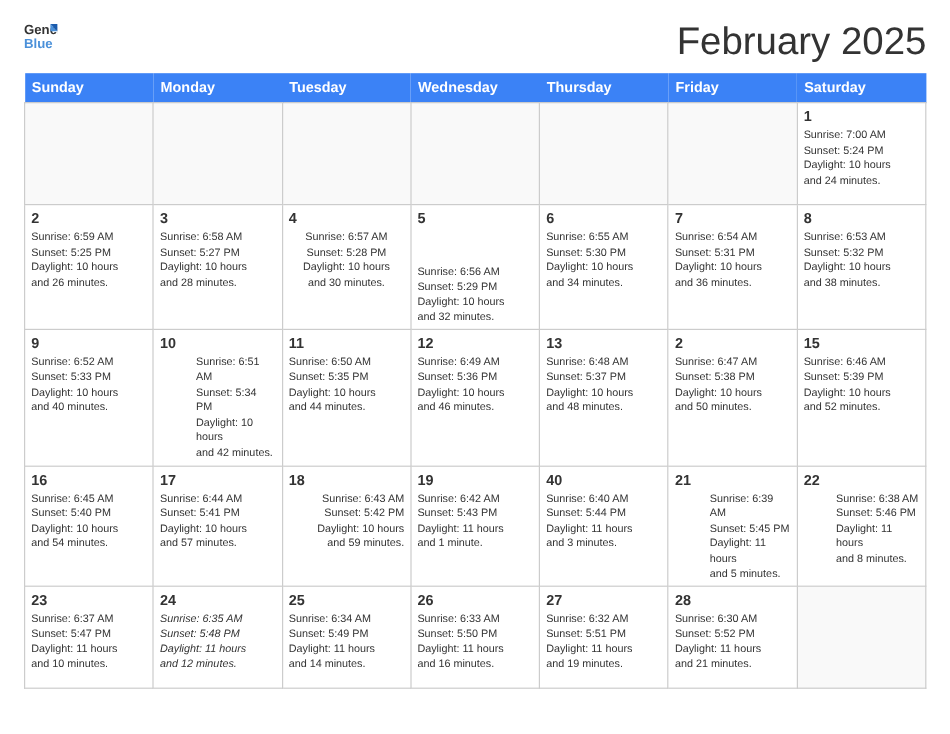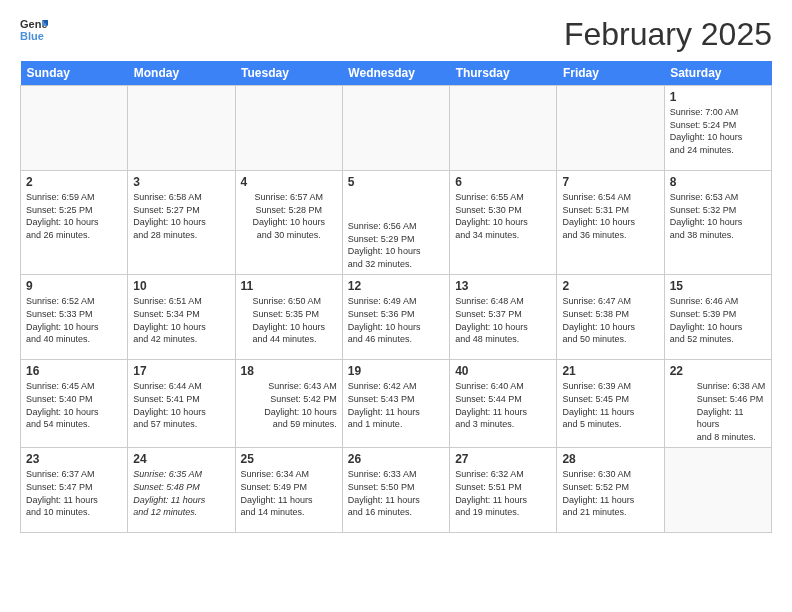--- a/index.html
+++ b/index.html
@@ -179,28 +179,28 @@
         <tr>
           <td>
             <span class="day-number">9</span>
             <div class="day-info" style="white-space: pre-line;">Sunrise: 6:52 AM
 Sunset: 5:33 PM
 Daylight: 10 hours
 and 40 minutes.</div>
           </td>
           <td>
             <span class="day-number">10</span>
-            <div class="day-info" style="white-space: pre-line;">Sunrise: 6:51 AM
+            <div class="day-info" style="white-space: pre-line; margin-left: 30px;">Sunrise: 6:51 AM
 Sunset: 5:34 PM
 Daylight: 10 hours
 and 42 minutes.</div>
           </td>
           <td>
             <span class="day-number">11</span>
-            <div class="day-info" style="white-space: pre-line; margin-left: 12px;">Sunrise: 6:50 AM
+            <div class="day-info" style="white-space: pre-line;">Sunrise: 6:50 AM
 Sunset: 5:35 PM
 Daylight: 10 hours
 and 44 minutes.</div>
           </td>
           <td>
             <span class="day-number">12</span>
             <div class="day-info" style="white-space: pre-line;">Sunrise: 6:49 AM
 Sunset: 5:36 PM
 Daylight: 10 hours
 and 46 minutes.</div>
@@ -258,21 +258,21 @@
           </td>
           <td>
             <span class="day-number">40</span>
             <div class="day-info" style="white-space: pre-line;">Sunrise: 6:40 AM
 Sunset: 5:44 PM
 Daylight: 11 hours
 and 3 minutes.</div>
           </td>
           <td>
             <span class="day-number">21</span>
-            <div class="day-info" style="white-space: pre-line;">Sunrise: 6:39 AM
+            <div class="day-info" style="white-space: pre-line; margin-left: 29px;">Sunrise: 6:39 AM
 Sunset: 5:45 PM
 Daylight: 11 hours
 and 5 minutes.</div>
           </td>
           <td>
             <span class="day-number">22</span>
             <div class="day-info" style="white-space: pre-line; margin-left: 27px;">Sunrise: 6:38 AM
 Sunset: 5:46 PM
 Daylight: 11 hours
 and 8 minutes.</div>

